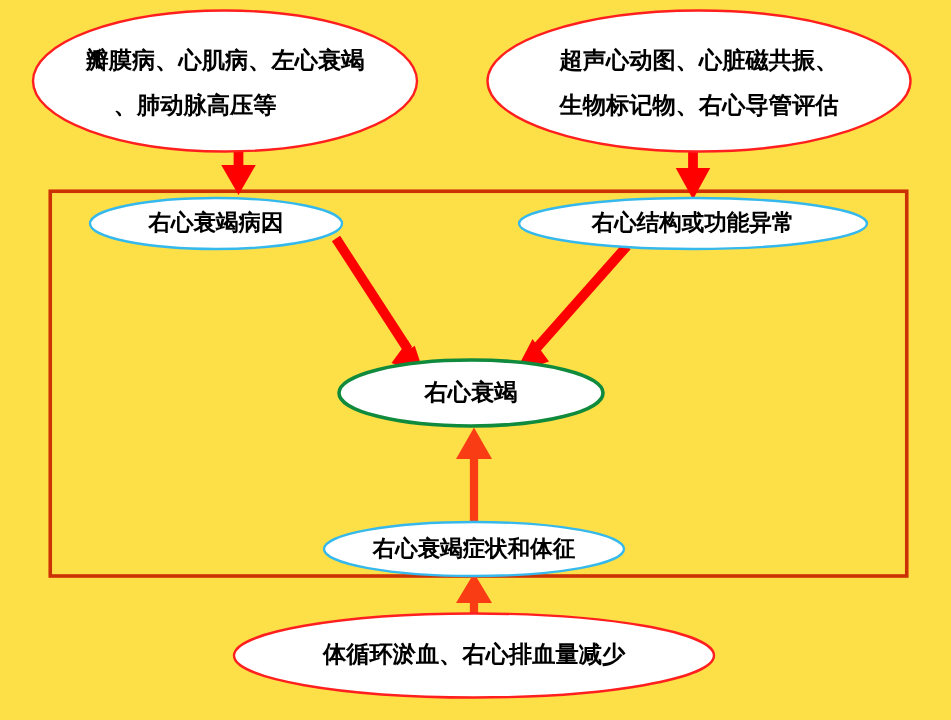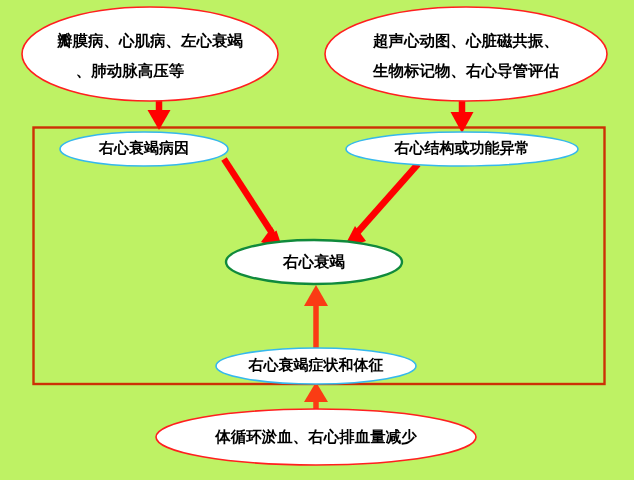--- a/index.html
+++ b/index.html
@@ -7,21 +7,21 @@
     padding: 0;
     background: #ffffff;
   }
   body {
     font-family: "Liberation Serif", "DejaVu Serif", serif;
   }
   #canvas {
     position: relative;
     width: 634px;
     height: 480px;
-    background: #bef264;
+    background: #fde047;
     overflow: hidden;
   }
   #diagram-svg {
     position: absolute;
     left: 0;
     top: 0;
     width: 634px;
     height: 480px;
   }
   .node-text {

